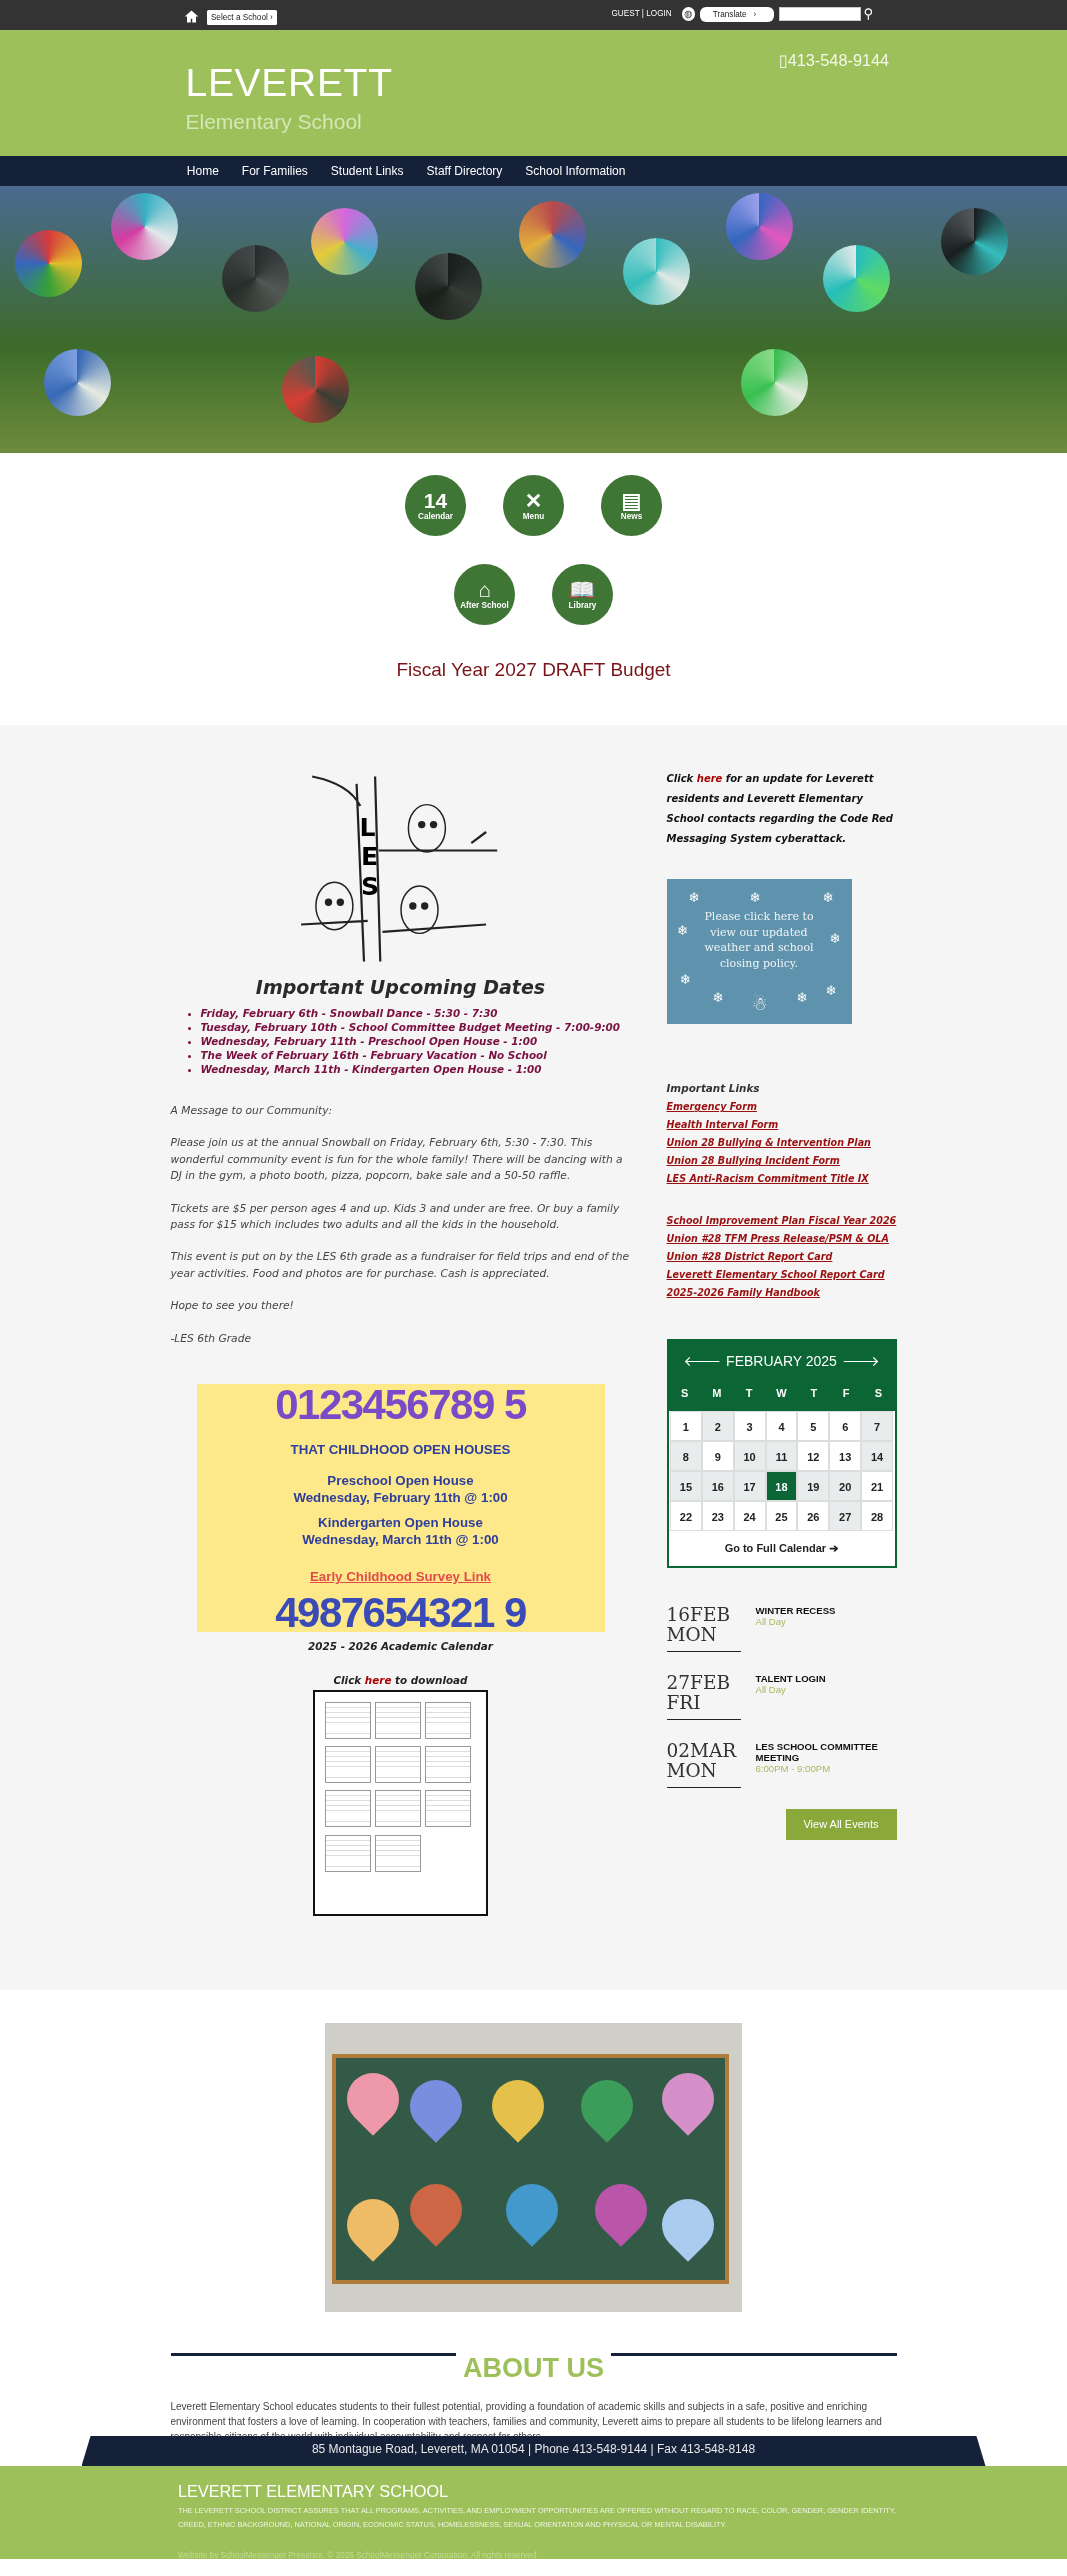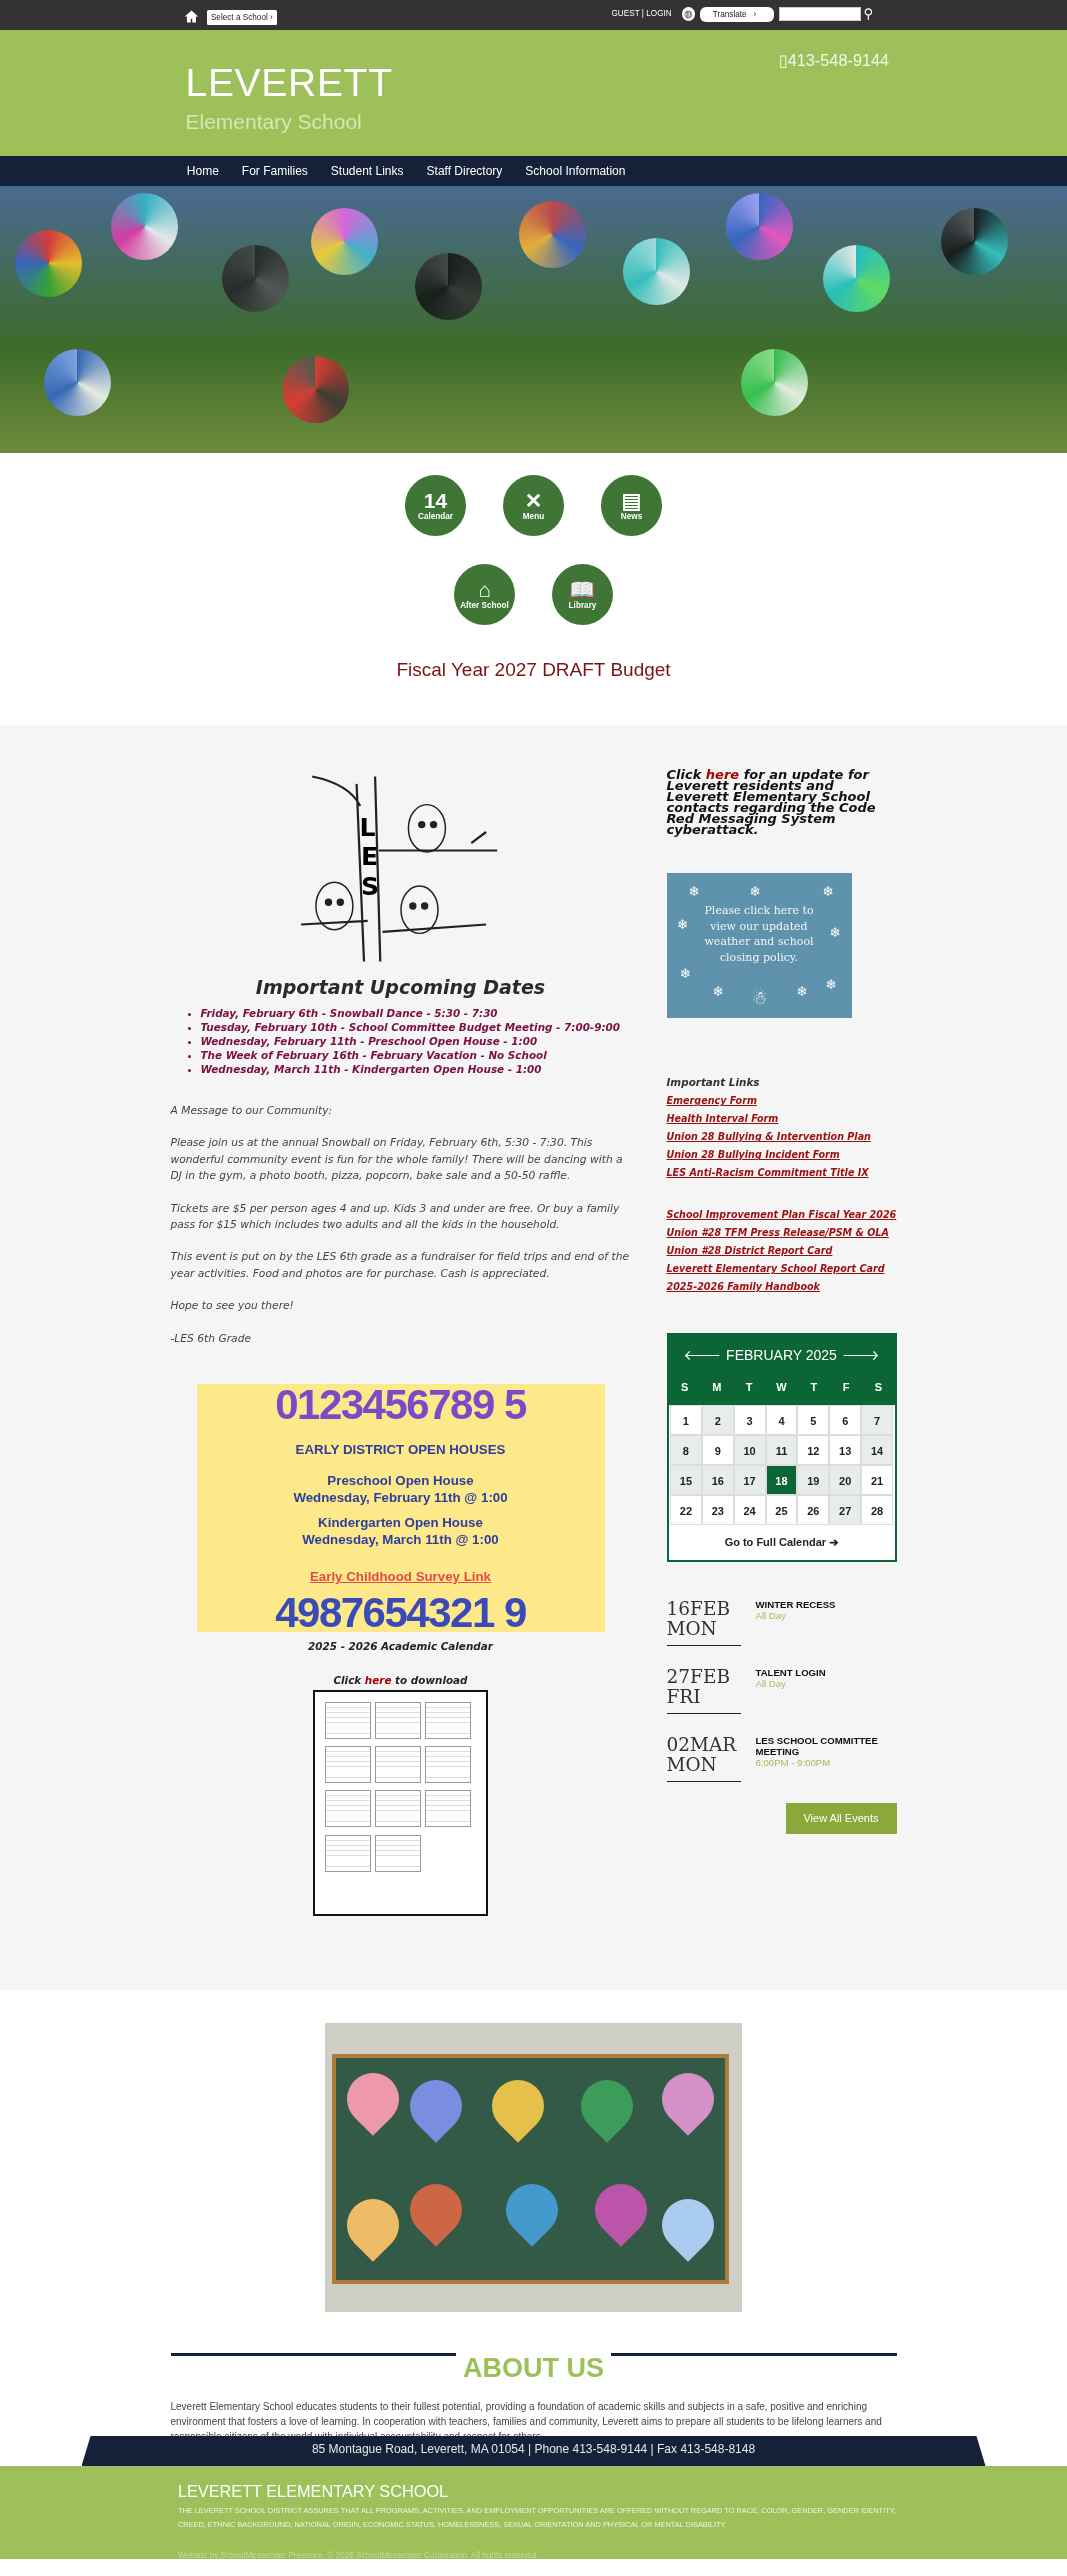--- a/index.html
+++ b/index.html
@@ -41,21 +41,21 @@
 .flyer{width:408px;height:248px;margin:37px auto 7.4px;background:#fde98a;position:relative;overflow:hidden;text-align:center;color:#2e3e9c;font-weight:bold}
 .flyer .nums{position:absolute;left:0;right:0;font-size:42px;letter-spacing:-1.5px;white-space:nowrap}
 .flyer .t1{position:absolute;top:58px;left:0;right:0;font-size:13.3px}
 .flyer .t2{position:absolute;top:89px;left:0;right:0;font-size:13.3px;line-height:16.3px}
 .flyer .t3{position:absolute;top:131px;left:0;right:0;font-size:13.3px;line-height:16.3px}
 .flyer .link{position:absolute;top:185px;left:0;right:0;font-size:13.3px;color:#e24b4b;text-decoration:underline}
 .cap{text-align:center;font-family:"DejaVu Sans",sans-serif;font-style:italic;font-weight:bold;font-size:10.4px;color:#222;margin:6px 0 22px}
 .here{color:#a00}
 .acal{width:175px;height:226px;margin:4.4px auto 0;background:#fff;border:2.2px solid #111;padding:7.4px}
 .acal .mini{display:inline-block;width:46px;height:37px;border:0.7px solid #999;margin:2.2px;background:repeating-linear-gradient(0deg,#fff 0 4.4px,#ddd 4.4px 5.2px)}
-.notice{font-family:"DejaVu Sans",sans-serif;font-style:italic;font-weight:bold;font-size:13px;color:#111;line-height:11px;margin-bottom:38px}
+.notice{font-family:"DejaVu Sans",sans-serif;font-style:italic;font-weight:bold;font-size:10px;color:#111;line-height:20px;margin-bottom:30px}
 .weather{width:185px;height:145px;background:#5f93ad;color:#f0f4f6;font-family:"DejaVu Serif",serif;text-align:center;font-size:11px;line-height:15.6px;padding-top:30px;position:relative;margin-bottom:58px}
 .snow{position:absolute;font-size:13.3px;color:#fff}
 .links-title{font-family:"DejaVu Sans",sans-serif;font-style:italic;font-weight:bold;font-size:10.4px;color:#333;margin-bottom:4.4px}
 .links a{display:block;font-family:"DejaVu Sans",sans-serif;font-style:italic;font-weight:bold;font-size:9.6px;color:#9a1010;text-decoration:underline;line-height:18px}
 .gap{height:24px}
 .cal{width:230px;margin-top:37px;border:2.2px solid #0b6535;background:#fff}
 .cal-head{background:#0b6535;color:#fff;display:flex;justify-content:space-between;align-items:center;height:39px;padding:0 15px;font-size:14px}
 .cal-dow{background:#0b6535;color:#fff;display:grid;grid-template-columns:repeat(7,1fr);text-align:center;font-weight:bold;font-size:11px;height:31px;line-height:27px}
 .cal-grid{display:grid;grid-template-columns:repeat(7,1fr);padding:0 1.5px}
 .cal-grid div{height:30px;line-height:30px;text-align:center;font-weight:bold;font-size:11px;color:#222;border:0.7px solid #ddd;cursor:pointer}
@@ -196,21 +196,21 @@
       <div class="msg">
         <p>A Message to our Community:</p>
         <p>Please join us at the annual Snowball on Friday, February 6th, 5:30 - 7:30. This wonderful community event is fun for the whole family! There will be dancing with a DJ in the gym, a photo booth, pizza, popcorn, bake sale and a 50-50 raffle.</p>
         <p>Tickets are $5 per person ages 4 and up. Kids 3 and under are free. Or buy a family pass for $15 which includes two adults and all the kids in the household.</p>
         <p>This event is put on by the LES 6th grade as a fundraiser for field trips and end of the year activities. Food and photos are for purchase. Cash is appreciated.</p>
         <p>Hope to see you there!</p>
         <p>-LES 6th Grade</p>
       </div>
       <div class="flyer">
         <div class="nums" style="top:-3px;color:#7a4bc8">0123456789 5</div>
-        <div class="t1">EARLY DISTRICT OPEN HOUSES</div>
+        <div class="t1">THAT CHILDHOOD OPEN HOUSES</div>
         <div class="t2">
             <div>Preschool Open House</div>
             <div>Wednesday, February 11th @ 1:00</div>
           </div>
         <div class="t3">
             <div>Kindergarten Open House</div>
             <div>Wednesday, March 11th @ 1:00</div>
           </div>
         <div class="link">Early Childhood Survey Link</div>
         <div class="nums" style="bottom:-4.4px;color:#3a4bb8">4987654321 9</div>

